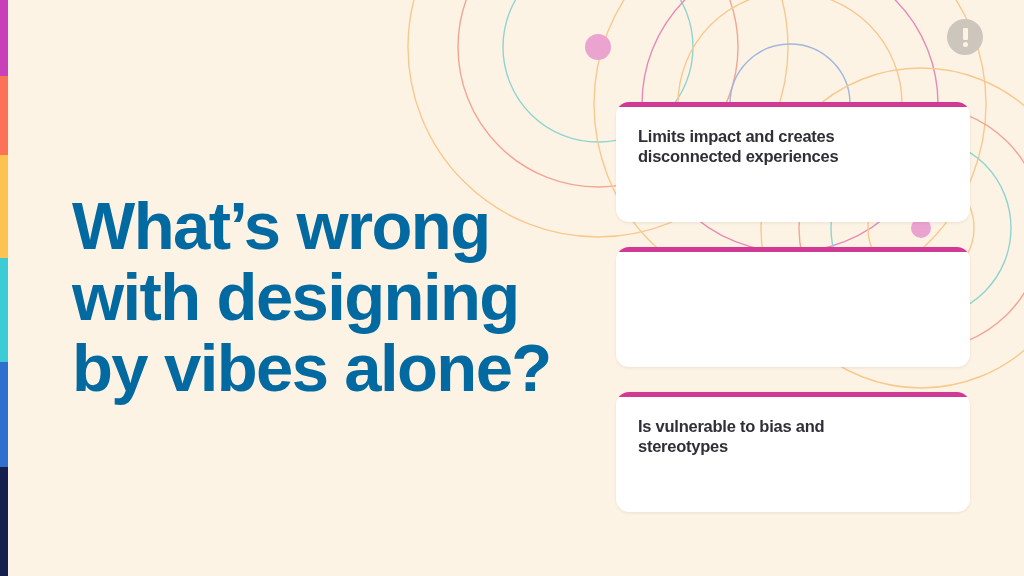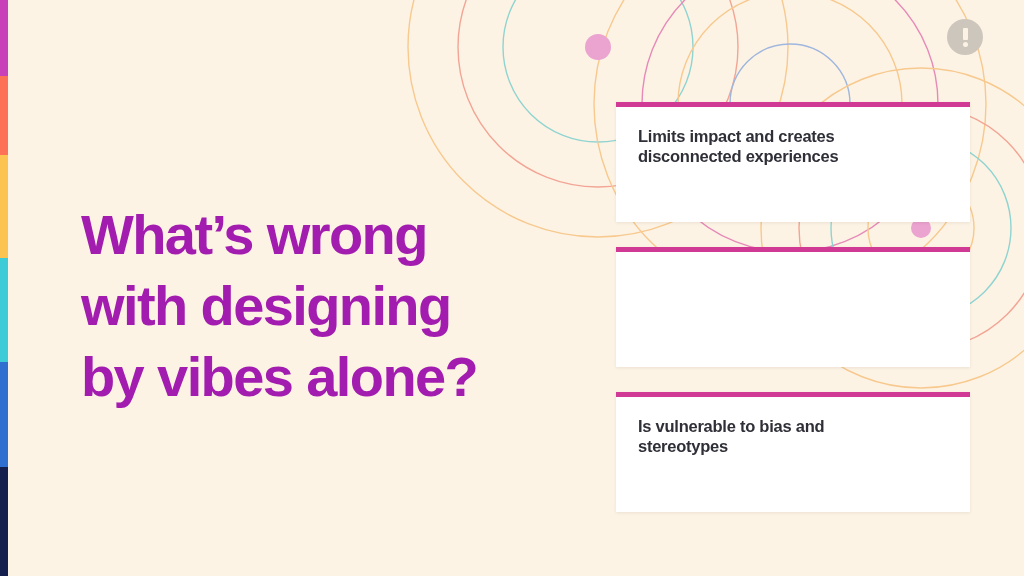--- a/index.html
+++ b/index.html
@@ -40,44 +40,44 @@
 
   
   #title-block {
     position: absolute;
     left: 64px;
     top: 182px;
     width: 500px;
     z-index: 4;
   }
   #page-title {
-    margin: 17px;
+    margin: 8px;
     font-family: "Liberation Sans", sans-serif;
-    font-size: 56px;
+    font-size: 67px;
     line-height: 71px;
     font-weight: 700;
     letter-spacing: -1.6px;
-    color: #a21caf;
+    color: #0369a1;
     white-space: pre-line;
   }
 
   
   #cards {
     position: absolute;
     left: 616px;
     top: 102px;
     width: 354px;
     z-index: 4;
   }
   .card {
     position: relative;
     width: 354px;
     height: 120px;
     background: #ffffff;
-    border-radius: 0;
+    border-radius: 13px;
     box-shadow: 0 1px 3px rgba(60,40,20,0.09);
     margin-bottom: 25px;
     box-sizing: border-box;
     overflow: hidden;
   }
   .card:last-child { margin-bottom: 0; }
   .card-accent {
     position: absolute;
     left: 0; top: 0;
     width: 100%;

